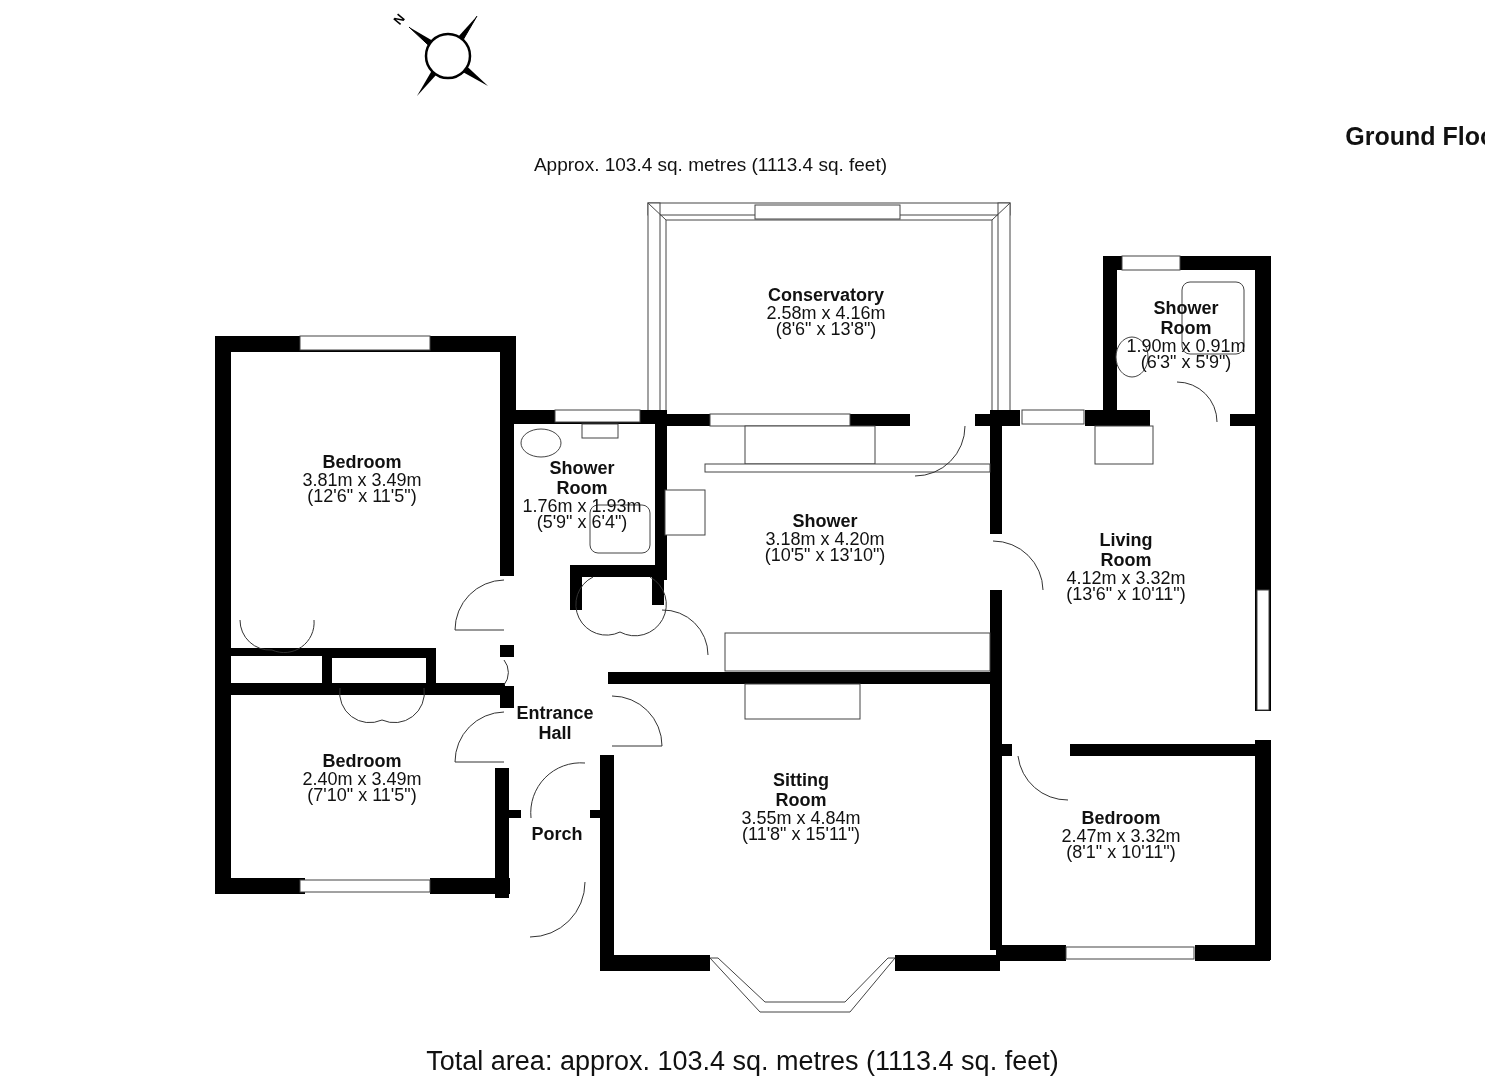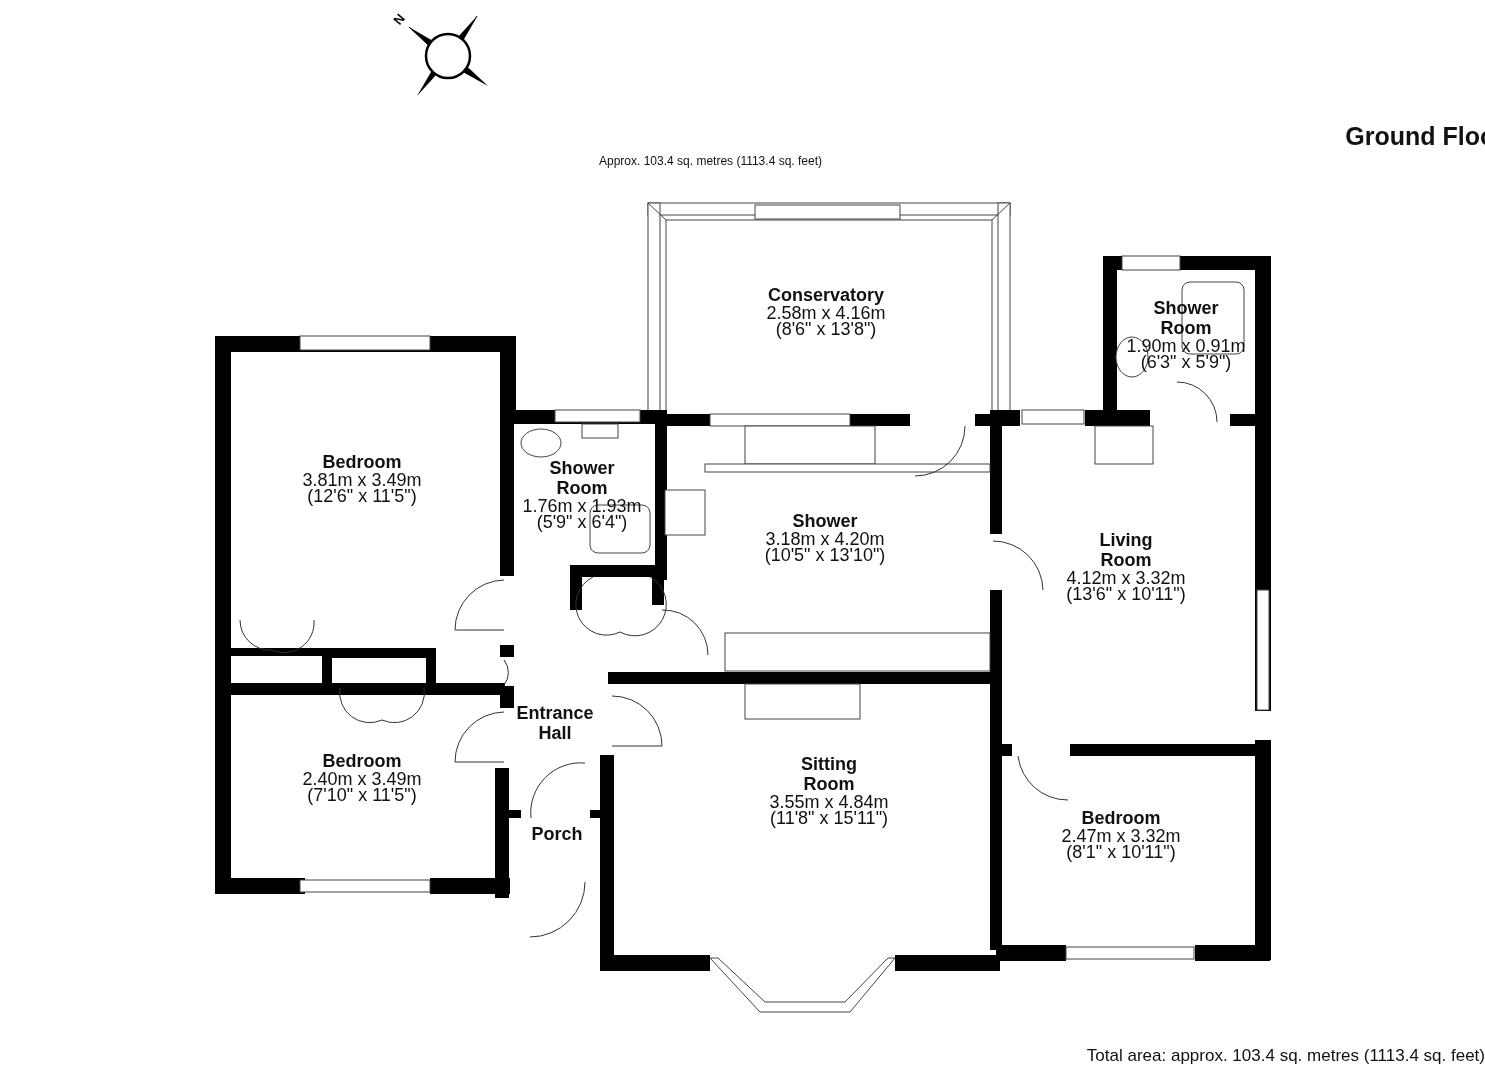--- a/index.html
+++ b/index.html
@@ -2,23 +2,23 @@
 <html><head>
 <meta charset="utf-8">
 <style>
   html, body { margin: 0; padding: 0; background: #ffffff; }
   body { width: 1485px; height: 1080px; position: relative; overflow: hidden;
          font-family: "Liberation Sans", "DejaVu Sans", sans-serif; color: #111; }
   #plan { position: absolute; left: 0; top: 0; }
   .title { position: absolute; left: 0; width: 1485px; text-align: right; top: 122px;
            font-size: 25px; font-weight: bold; margin-left: 20px; }
   .subtitle { position: absolute; left: 0; width: 1421px; text-align: center; top: 154px;
-              font-size: 12px; }
-  .footer { position: absolute; left: 0; width: 1485px; text-align: right; top: 1046px;
-            font-size: 17px; }
+              font-size: 19px; }
+  .footer { position: absolute; left: 0; width: 1485px; text-align: center; top: 1046px;
+            font-size: 27px; }
   .room { position: absolute; text-align: center; transform: translateX(-50%); line-height: 1.1; }
   .room .name { font-weight: bold; font-size: 18px; line-height: 20px; white-space: pre-line; }
   .room .dim { font-size: 18px; line-height: 16px; white-space: nowrap; }
   .wall { fill: #000; }
   .thin { fill: none; stroke: #333; stroke-width: 1; }
   .win { fill: #fff; stroke: #444; stroke-width: 1; }
   .fix { fill: #fff; stroke: #444; stroke-width: 1; }
 </style>
 </head>
 <body>
@@ -195,21 +195,21 @@
   <div class="name">Entrance
 Hall</div>
 </div>
 
 <div class="room" style="left:362px; top:751px;">
   <div class="name">Bedroom</div>
   <div class="dim">2.40m x 3.49m</div>
   <div class="dim">(7'10" x 11'5")</div>
 </div>
 
-<div class="room" style="left:801px; top:754px;margin-left:28px;">
+<div class="room" style="left:801px; top:770px;">
   <div class="name">Sitting
 Room</div>
   <div class="dim">3.55m x 4.84m</div>
   <div class="dim">(11'8" x 15'11")</div>
 </div>
 
 <div class="room" style="left:557px; top:824px;text-align:center;">
   <div class="name">Porch</div>
 </div>
 

